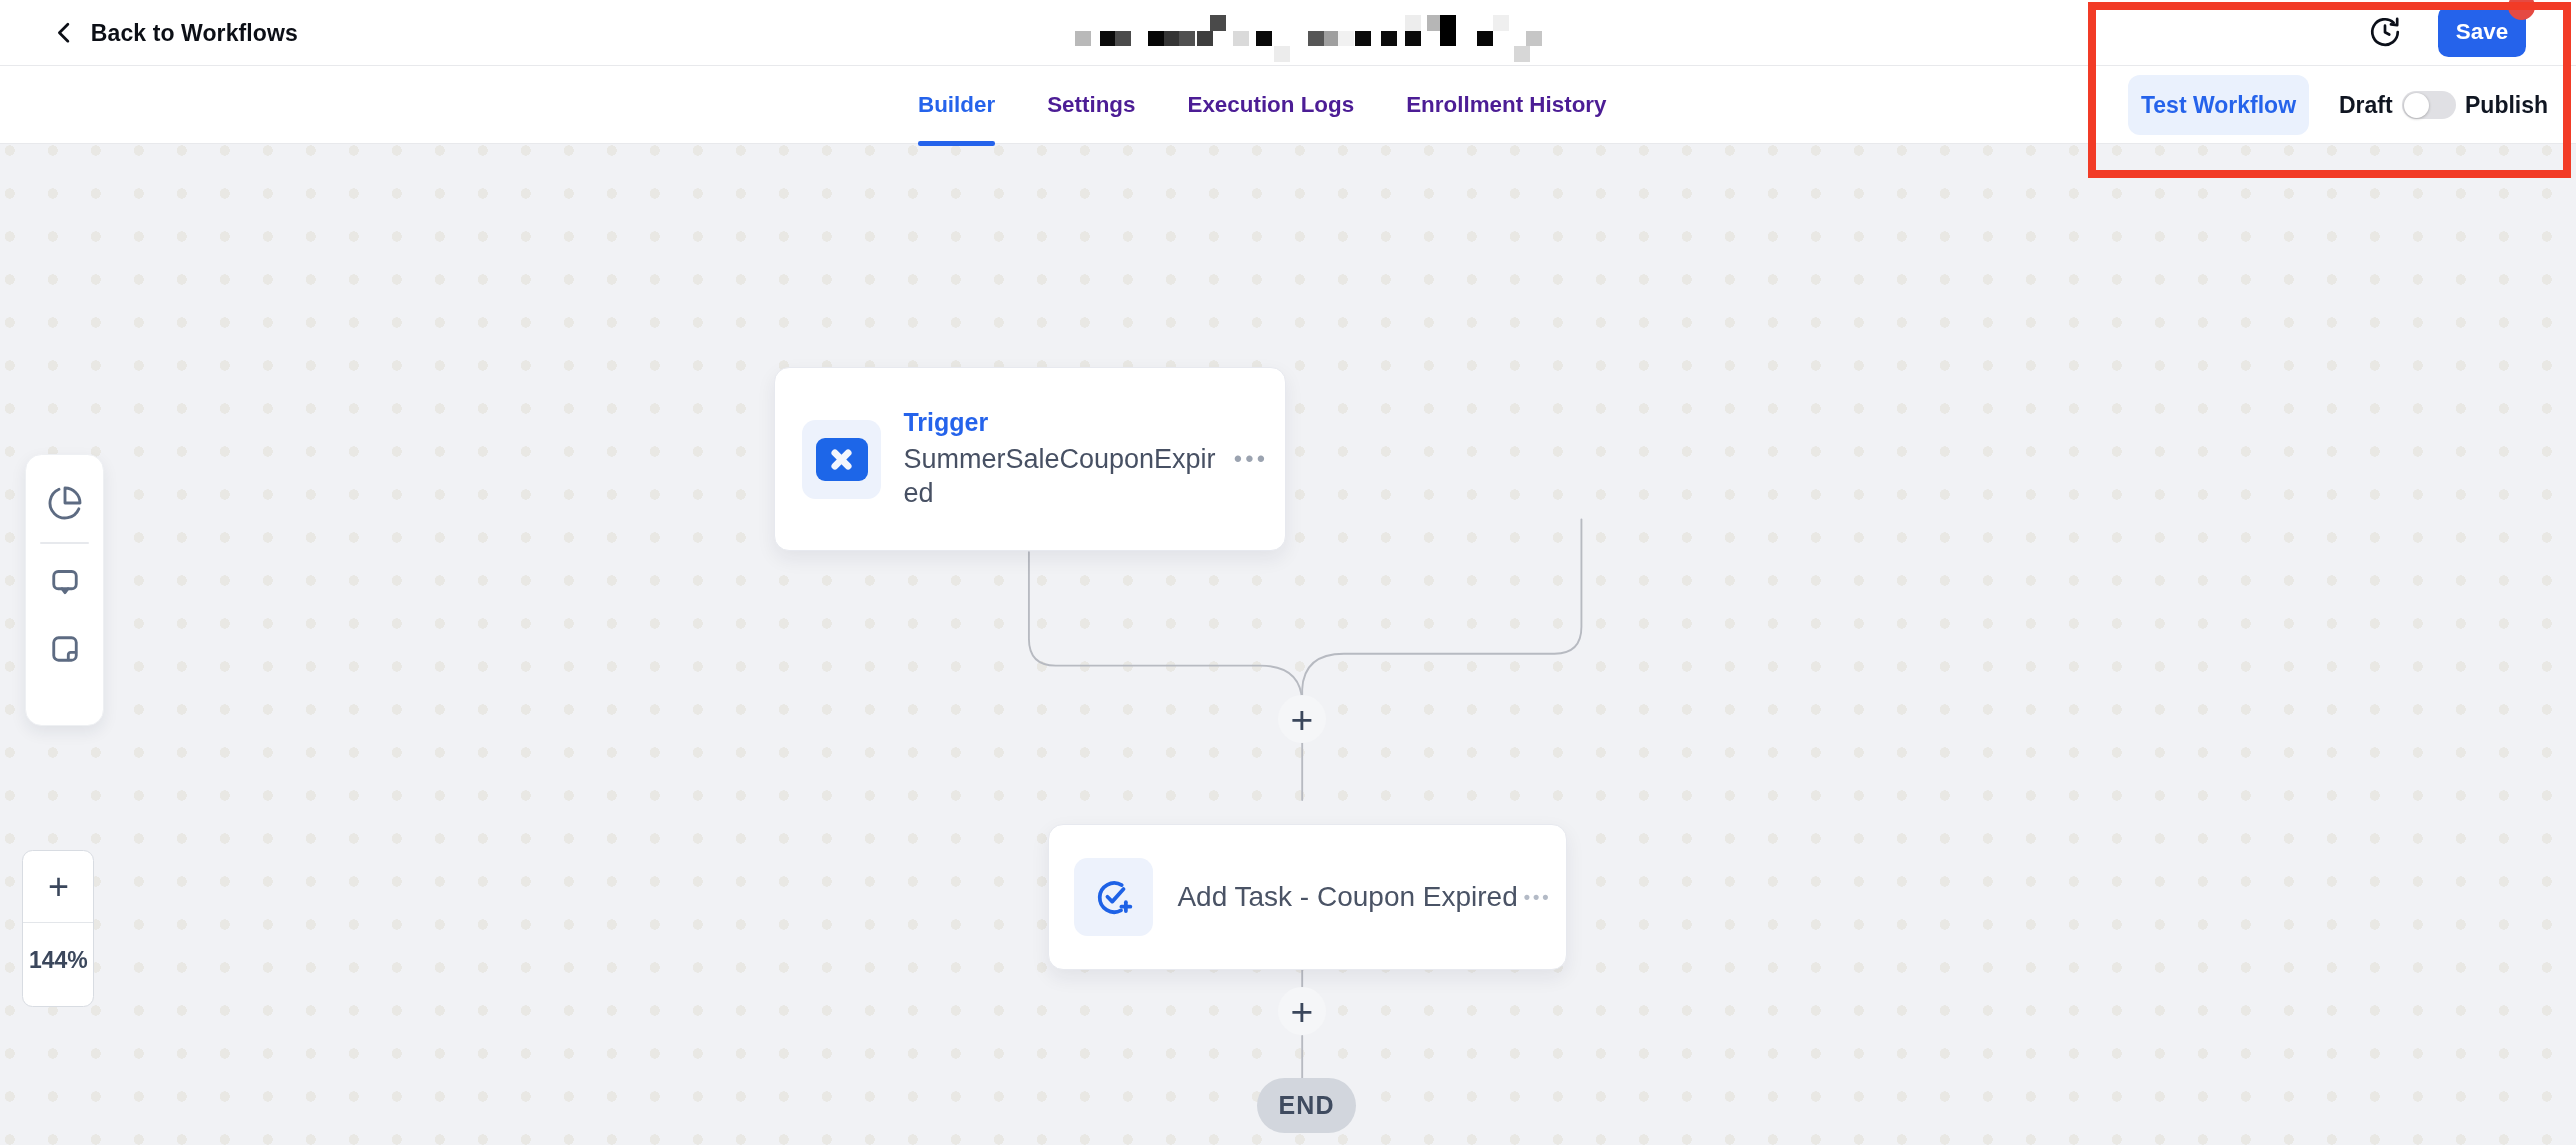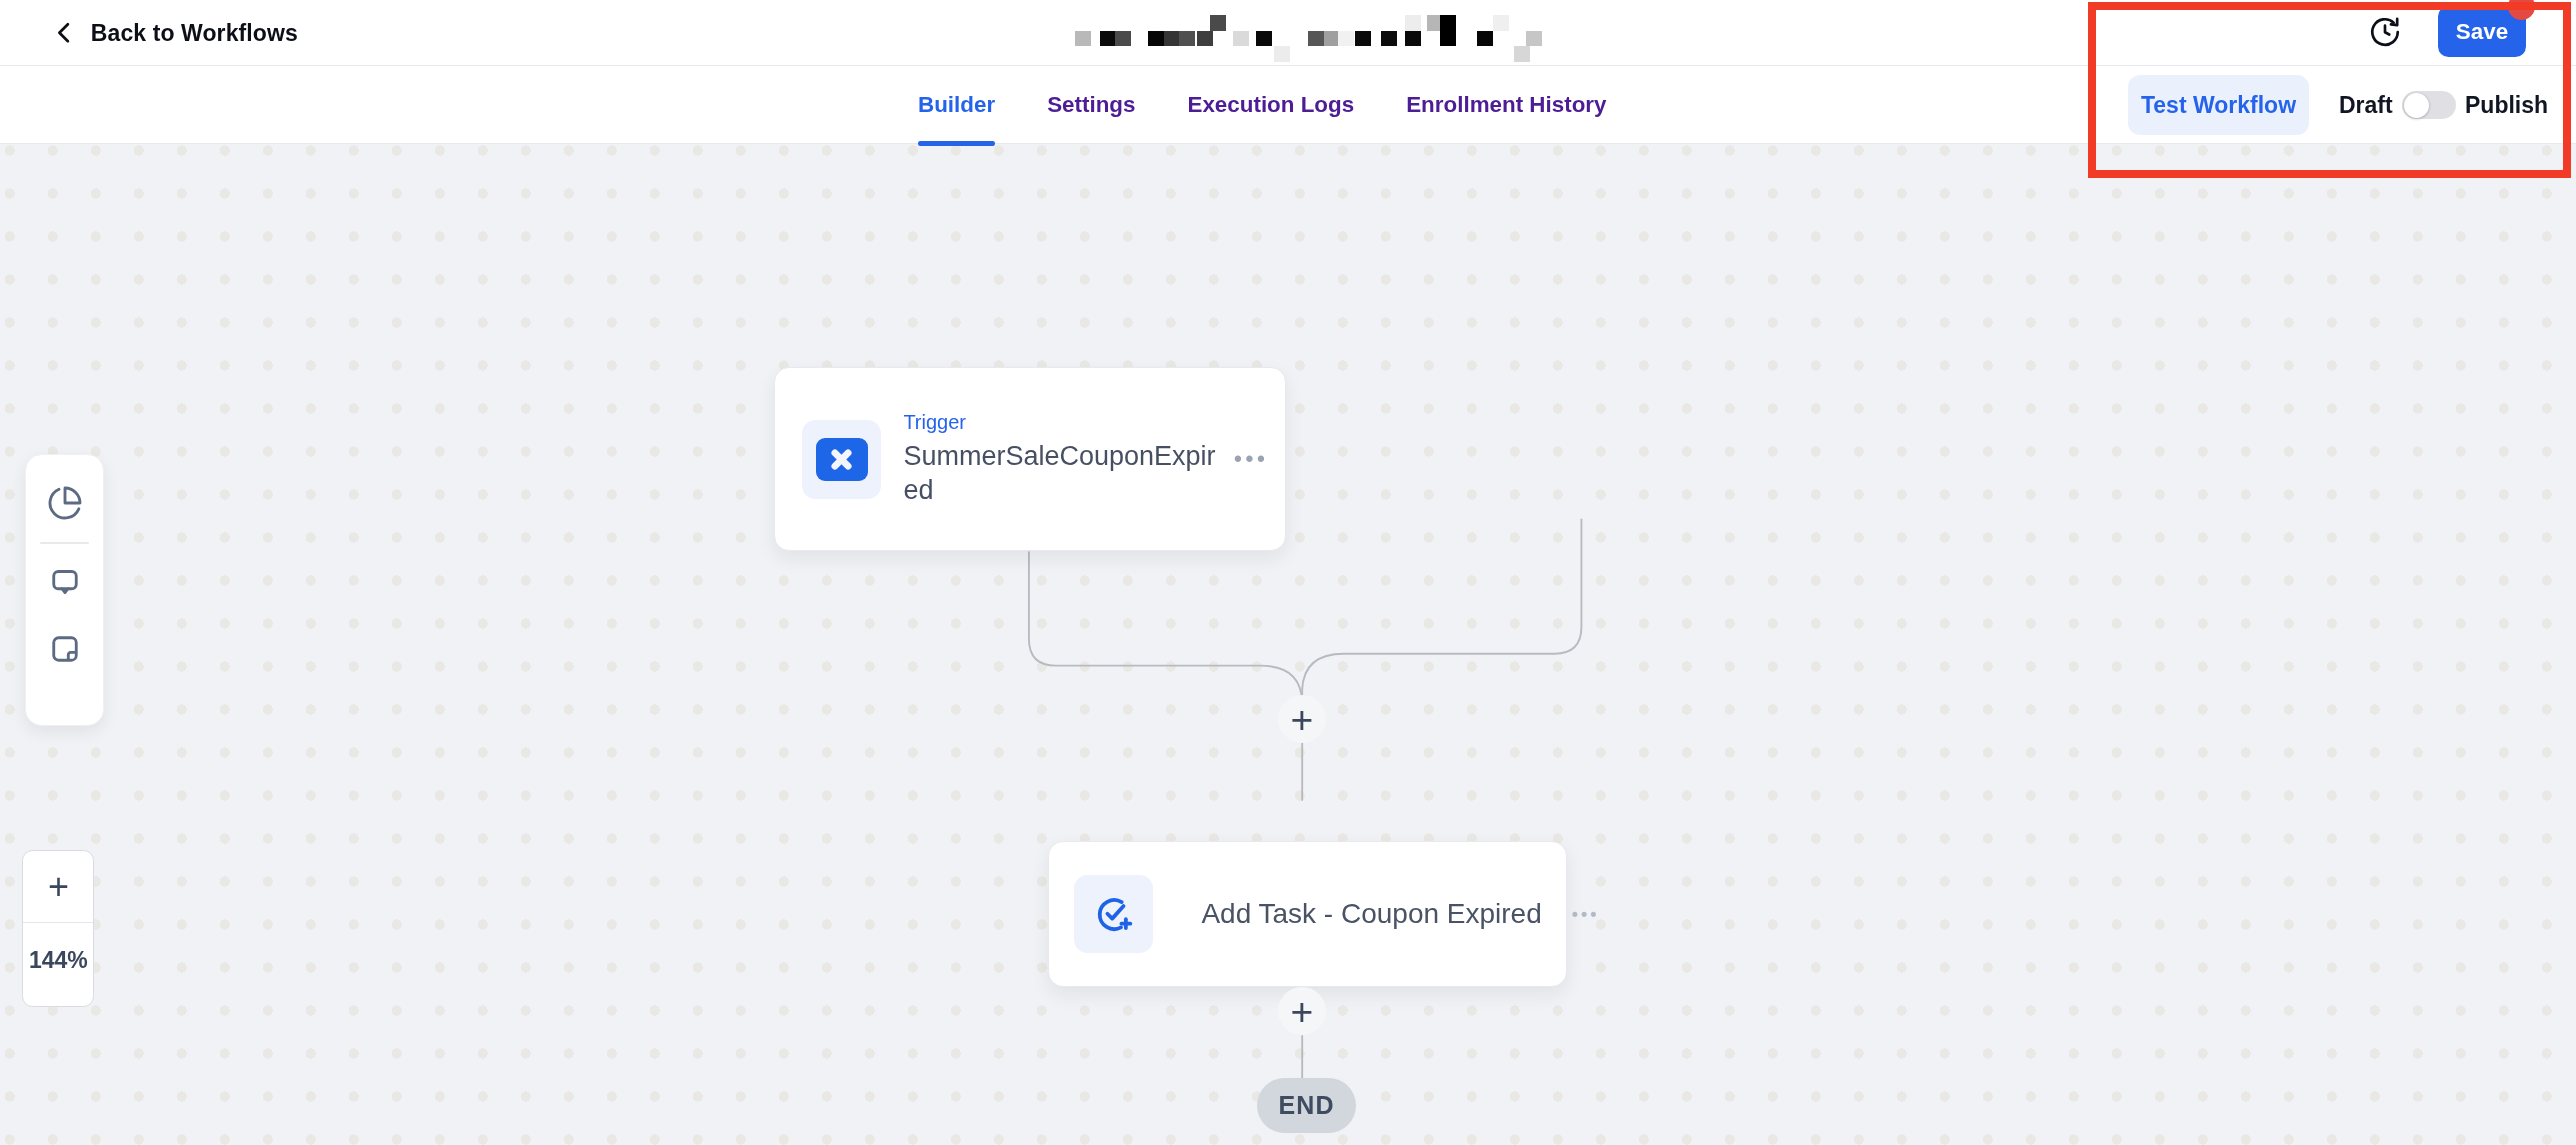--- a/index.html
+++ b/index.html
@@ -108,36 +108,36 @@
     flex:0 0 auto;display:flex;align-items:center;justify-content:center;
     background:#edf2fc;border-radius:13.4px;
   }
   .trigger-card{left:774px;top:224px;width:512px;height:184px;padding-left:27px;}
   .trigger-card .icon-wrap{width:79px;height:79px;}
   .x-square{
     width:52px;height:43px;border-radius:9px;background:#1d66e8;
     display:flex;align-items:center;justify-content:center;
   }
   .trigger-text{margin-left:22.4px;width:321px;}
-  .trigger-type{font-size:20px;font-weight:400;color:var(--accent);margin-bottom:6px;}
+  .trigger-type{font-size:25px;font-weight:700;color:var(--accent);margin-bottom:6px;}
   .trigger-name{font-size:27px;color:#47506:;color:#475063;line-height:1.25;overflow-wrap:anywhere;}
   .card-menu{
     position:absolute;right:16.4px;top:50%;transform:translateY(-50%);
     color:var(--muted-dots);font-size:22.4px;letter-spacing:3.7px;font-weight:700;cursor:pointer;line-height:1;
   }
 
   .add-trigger-card{
     position:absolute;left:1320px;top:230px;width:518px;height:145px;
     background:var(--accent-soft);border:2.2px dashed #2f6fe8;border-radius:12px;
     display:flex;align-items:center;padding-left:28px;z-index:2;cursor:pointer;
   }
   .add-trigger-card .icon-wrap{width:75px;height:75px;background:var(--accent-softer);border-radius:12px;}
   .add-trigger-label{margin-left:24px;font-size:28px;font-weight:700;color:var(--accent);}
 
-  .task-card{left:1048px;top:698px;width:519px;height:146px;padding-left:25.4px;gap:24px;}
+  .task-card{left:1048px;top:681px;width:519px;height:146px;padding-left:25.4px;}
   .task-card .icon-wrap{width:79px;height:78px;}
   .task-label{margin-left:24px;font-size:28px;font-weight:500;color:var(--node-text);white-space:nowrap;}
   .task-menu{margin-left:6px;color:#b3bac6;font-size:18px;letter-spacing:3px;font-weight:700;align-self:center;cursor:pointer;}
 
   .merge-plus{
     position:absolute;width:48px;height:48px;border-radius:50%;
     display:flex;align-items:center;justify-content:center;z-index:2;
     background:#f5f6f8;color:#3b475c;font-size:39px;font-weight:300;cursor:pointer;line-height:1;
   }
   .plus-top{left:1278px;top:552px;}

